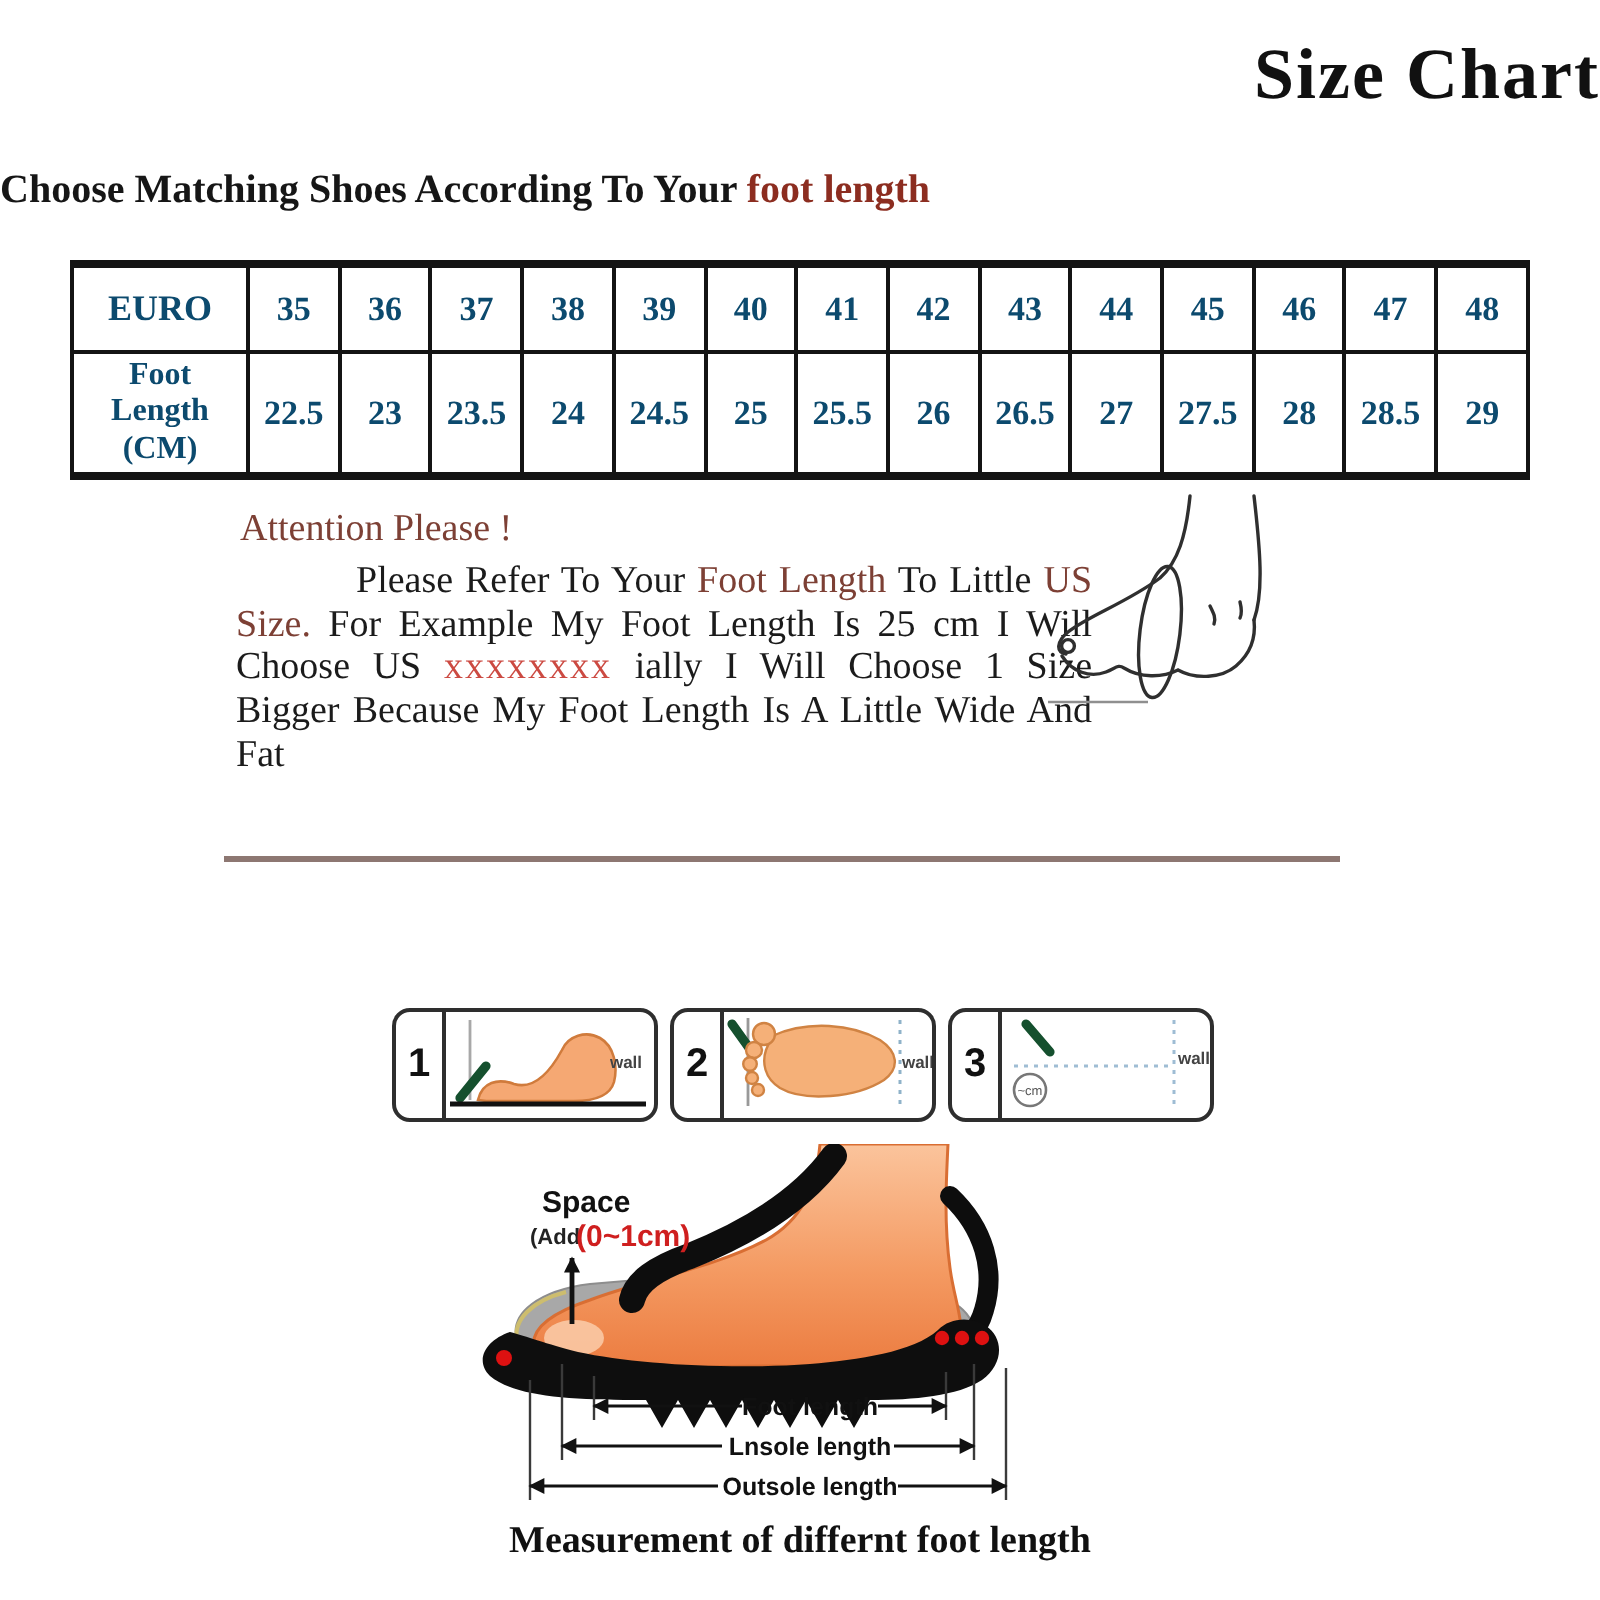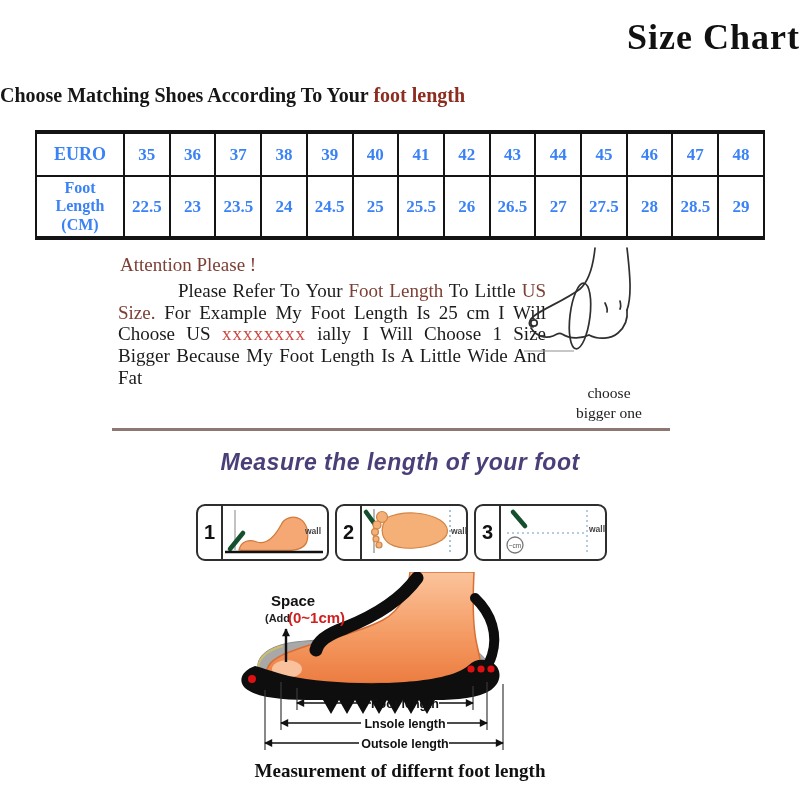--- a/index.html
+++ b/index.html
@@ -7,21 +7,21 @@
 
   .title{position:absolute;top:16px;left:0;width:100%;margin:0;text-align:right;
          font-size:36px;font-weight:bold;color:#111;letter-spacing:1px;}
   .subtitle{position:absolute;top:84px;left:0;width:100%;
             font-size:20px;font-weight:bold;color:#161616;}
   .subtitle .red{color:#8c2d20;}
 
   table.size{position:absolute;top:130px;left:35px;width:730px;border-collapse:collapse;
              table-layout:fixed;border-top:4px solid #141414;border-bottom:4px solid #141414;}
   table.size th,table.size td{border:2.5px solid #141414;text-align:center;font-weight:bold;
-             color:#3b82f6;padding:0;font-size:17px;}
+             color:#0c4a6e;padding:0;font-size:17px;}
   table.size .lbl{width:86px;font-size:18px;}
   table.size .lbl2{font-size:16px;line-height:1.15;padding:2px 4px;}
   table.size tr.r1{height:44px;}
   table.size tr.r2{height:62px;}
 
   .attention{position:absolute;left:118px;top:254px;width:428px;font-size:19px;color:#1b1b1b;}
   .att-heading{margin:0 0 4px 2px;font-size:19px;}
   .attention p{margin:0;text-indent:60px;text-align:justify;line-height:1.14;}
   .maroon{color:#7d4035;}
   .xxx{color:#cc4a42;letter-spacing:1px;}
@@ -118,28 +118,23 @@
       <path d="M 71,2 C 69,22 65,35 56,43 C 40,55 20,62 10,70 C 4,75 4,80 9,81"></path>
       <circle cx="10" cy="77" r="3.2"></circle>
       <path d="M 7,82 C 12,90 21,93 29,90 C 34,88 35,86 38,88 C 46,93 57,93 65,89 C 74,94 87,93 94,87 C 101,81 104,73 103,64"></path>
       <path d="M 103,2 C 106,28 108,50 103,64"></path>
       <ellipse cx="56" cy="70" rx="10" ry="33" transform="rotate(7 56 70)"></ellipse>
       <path d="M 81,57 C 83,61 84,63 83,66"></path>
       <path d="M 96,55 C 97,59 97,61 96,63"></path>
     </g>
     <line x1="0" y1="105" x2="50" y2="105" stroke="#8f8f8f" stroke-width="1.2"></line>
   </svg>
-  <div class="sketch-caption">
-    <div>choose</div>
-    <div>bigger one</div>
-  </div>
 
   <div class="divider"></div>
 
-  <div class="measure-heading">Measure the length of your foot</div>
 
   <div class="panels">
 
     <div class="panel">
       <div class="panel-num">1</div>
       <svg width="104" height="51" viewBox="0 0 104 51">
         <line x1="12" y1="4" x2="12" y2="44" stroke="#a8a8a8" stroke-width="1.4"></line>
         <path d="M 16,44 C 18,35 26,33 34,36 C 44,39 52,30 58,19 C 61,12 70,9 77,13 C 84,17 86,27 84,35 C 82,42 74,44.5 64,44.5 L 20,44.5 Z" fill="#f5a873" stroke="#d07b3c" stroke-width="1.3"></path>
         <line x1="7" y1="43" x2="20" y2="27" stroke="#15502e" stroke-width="4.6" stroke-linecap="round"></line>
         <line x1="2" y1="46" x2="100" y2="46" stroke="#111" stroke-width="2.6"></line>

